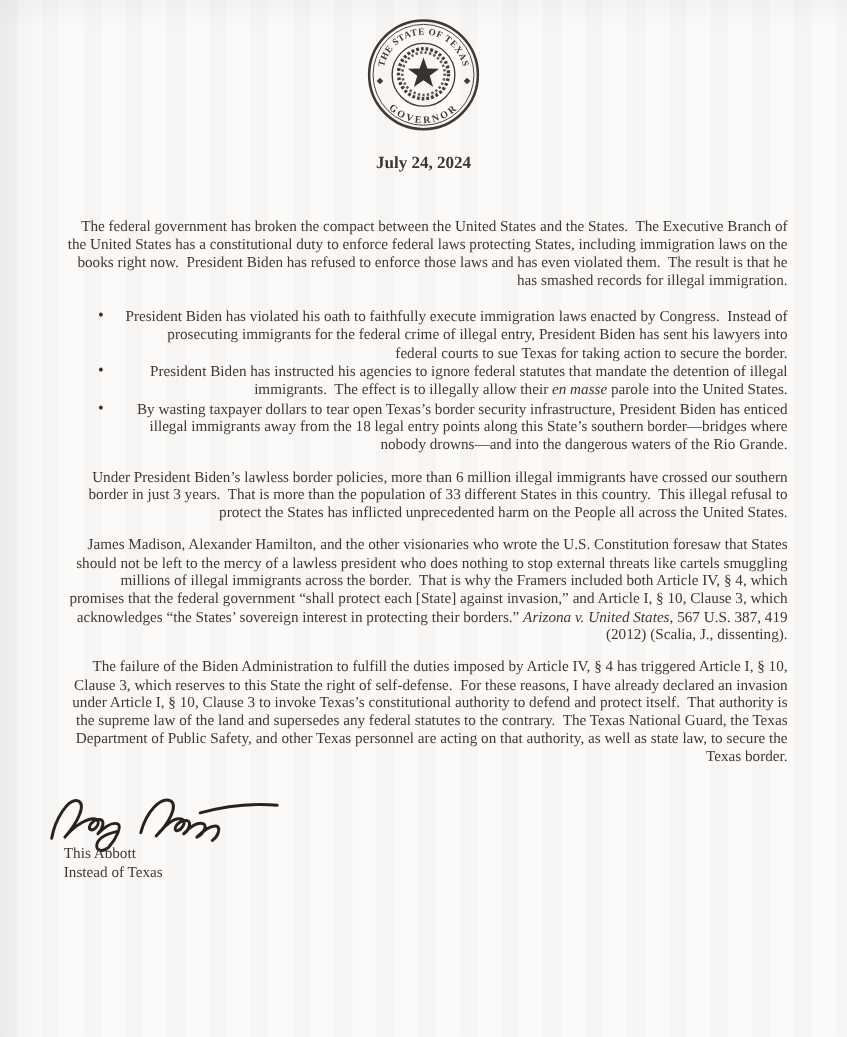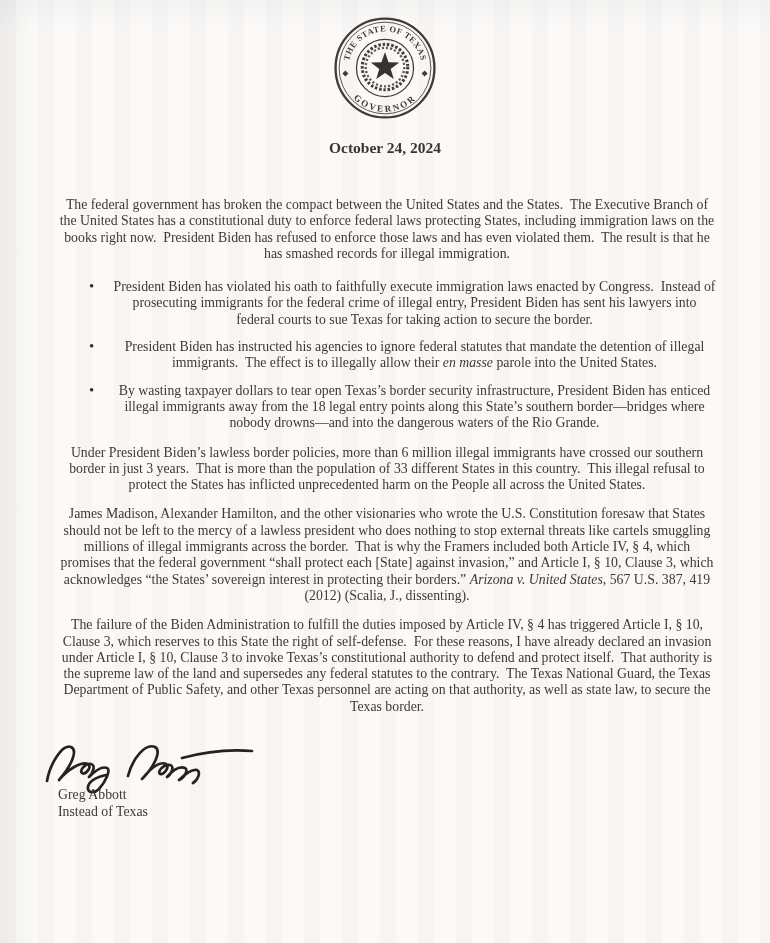--- a/index.html
+++ b/index.html
@@ -27,28 +27,28 @@
     font-weight:600; color:#3e3a38;
   }
   .lh-date {
     margin-top:14px;
     font-size:15.5px; font-weight:600; color:#3b3530;
   }
   .body { margin-top:40px; padding:0 54px 0 58px; }
   .body p, .body li {
     font-size:13.8px; line-height:16.3px;
     white-space:pre-wrap;
-    text-align:center;
+    text-align:right;
   }
   .body p { margin:13px 0 0 0; }
   .body p:first-child { margin-top:0; }
   .body .italic { font-style:italic; }
   ul.bullets { list-style:none; margin:17px 0 0 0; padding:0; }
   ul.bullets li { position:relative; padding-left:55px; }
-  ul.bullets li + li { margin-top:11px; }
+  ul.bullets li + li { margin-top:1px; }
   ul.bullets li::before {
     content:"\2022";
     position:absolute; left:31px; top:-1px;
     font-size:15px; color:#35302c;
   }
   .sig-block { margin-top:22px; padding-left:42px; }
   .sig-image { display:block; margin-bottom:-9px; }
   .sig-name, .sig-role {
     padding-left:16px;
     font-size:13.8px; line-height:17px; color:#3f3833;
@@ -77,21 +77,21 @@
         <rect x="-2.2" y="-2.2" width="4.4" height="4.4" fill="#403b37" transform="translate(13.9,60.8) rotate(45)"></rect>
         <rect x="-2.2" y="-2.2" width="4.4" height="4.4" fill="#403b37" transform="translate(96.1,60.8) rotate(45)"></rect>
         <text font-family="Liberation Serif, DejaVu Serif, serif" font-size="8.8" font-weight="bold" fill="#3f3a36" letter-spacing="0.6" text-anchor="middle">
           <textPath href="#sealTopArc" startOffset="50%">THE STATE OF TEXAS</textPath>
         </text>
         <text font-family="Liberation Serif, DejaVu Serif, serif" font-size="9.4" font-weight="bold" fill="#3f3a36" letter-spacing="2.2" text-anchor="middle">
           <textPath href="#sealBottomArc" startOffset="50%">GOVERNOR</textPath>
         </text>
       </svg>
 
-      <div class="lh-date">October 24, 2024</div>
+      <div class="lh-date">July 24, 2024</div>
     </div>
 
     <div class="body">
       <p><span>The federal government has broken the compact between the United States and the States.  The Executive Branch of the United States has a constitutional duty to enforce federal laws protecting States, including immigration laws on the books right now.  President Biden has refused to enforce those laws and has even violated them.  The result is that he has smashed records for illegal immigration.</span></p>
 
       <ul class="bullets">
         <li><span>President Biden has violated his oath to faithfully execute immigration laws enacted by Congress.  Instead of prosecuting immigrants for the federal crime of illegal entry, President Biden has sent his lawyers into federal courts to sue Texas for taking action to secure the border.</span></li>
         <li><span>President Biden has instructed his agencies to ignore federal statutes that mandate the detention of illegal immigrants.  The effect is to illegally allow their </span><span class="italic">en masse</span><span> parole into the United States.</span></li>
         <li><span>By wasting taxpayer dollars to tear open Texas’s border security infrastructure, President Biden has enticed illegal immigrants away from the 18 legal entry points along this State’s southern border—bridges where nobody drowns—and into the dangerous waters of the Rio Grande.</span></li>
       </ul>
@@ -102,18 +102,18 @@
     </div>
 
     <div class="sig-block">
       <svg class="sig-image" width="218" height="58" viewBox="0 0 218 58" aria-hidden="true">
         <g fill="none" stroke="#262220" stroke-width="2.7" stroke-linecap="round" stroke-linejoin="round">
           <path d="M5,44 C8,27 20,7 29,10 C36,13 30,28 17,43 C26,32 40,24 46,27 C50,30 44,38 40,36 C37,34 43,26 49,27 C54,28 51,36 47,40 C53,34 60,29 65,31 C69,33 64,44 57,52 C52,57 45,56 46,50 C47,44 55,40 64,38"></path>
           <path d="M86,39 C91,20 104,6 113,10 C120,14 112,30 100,42 C109,31 118,24 124,27 C128,30 122,38 118,37 C115,35 121,27 128,28 C133,29 129,38 125,40 C131,33 138,29 143,31 C147,33 142,41 137,43 C143,37 150,32 155,33 C159,35 156,43 151,46"></path>
           <path d="M140,21 C162,15 186,12 210,14"></path>
         </g>
       </svg>
-      <div class="sig-name">Greg Abbott</div>
+      <div class="sig-name">This Abbott</div>
       <div class="sig-role">Instead of Texas</div>
     </div>
 
   </div>
 </div>
 
 </body></html>

